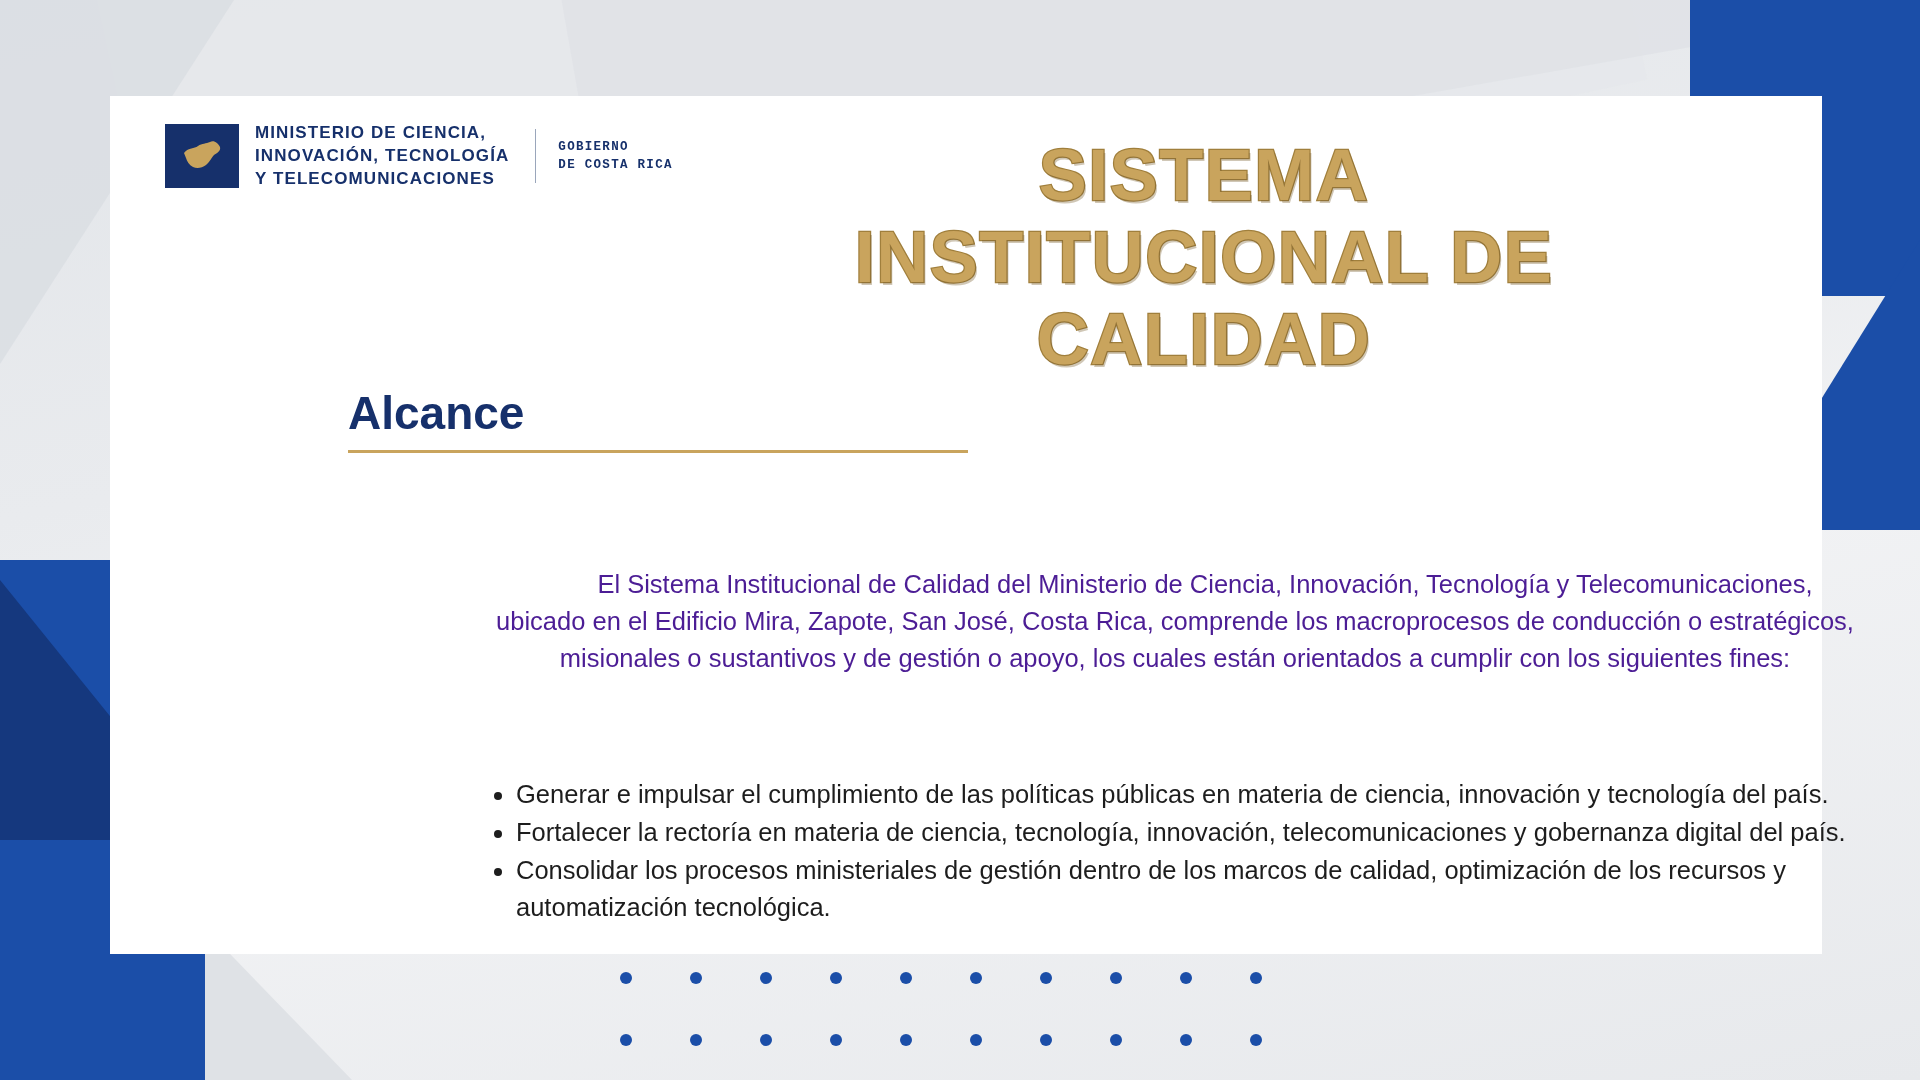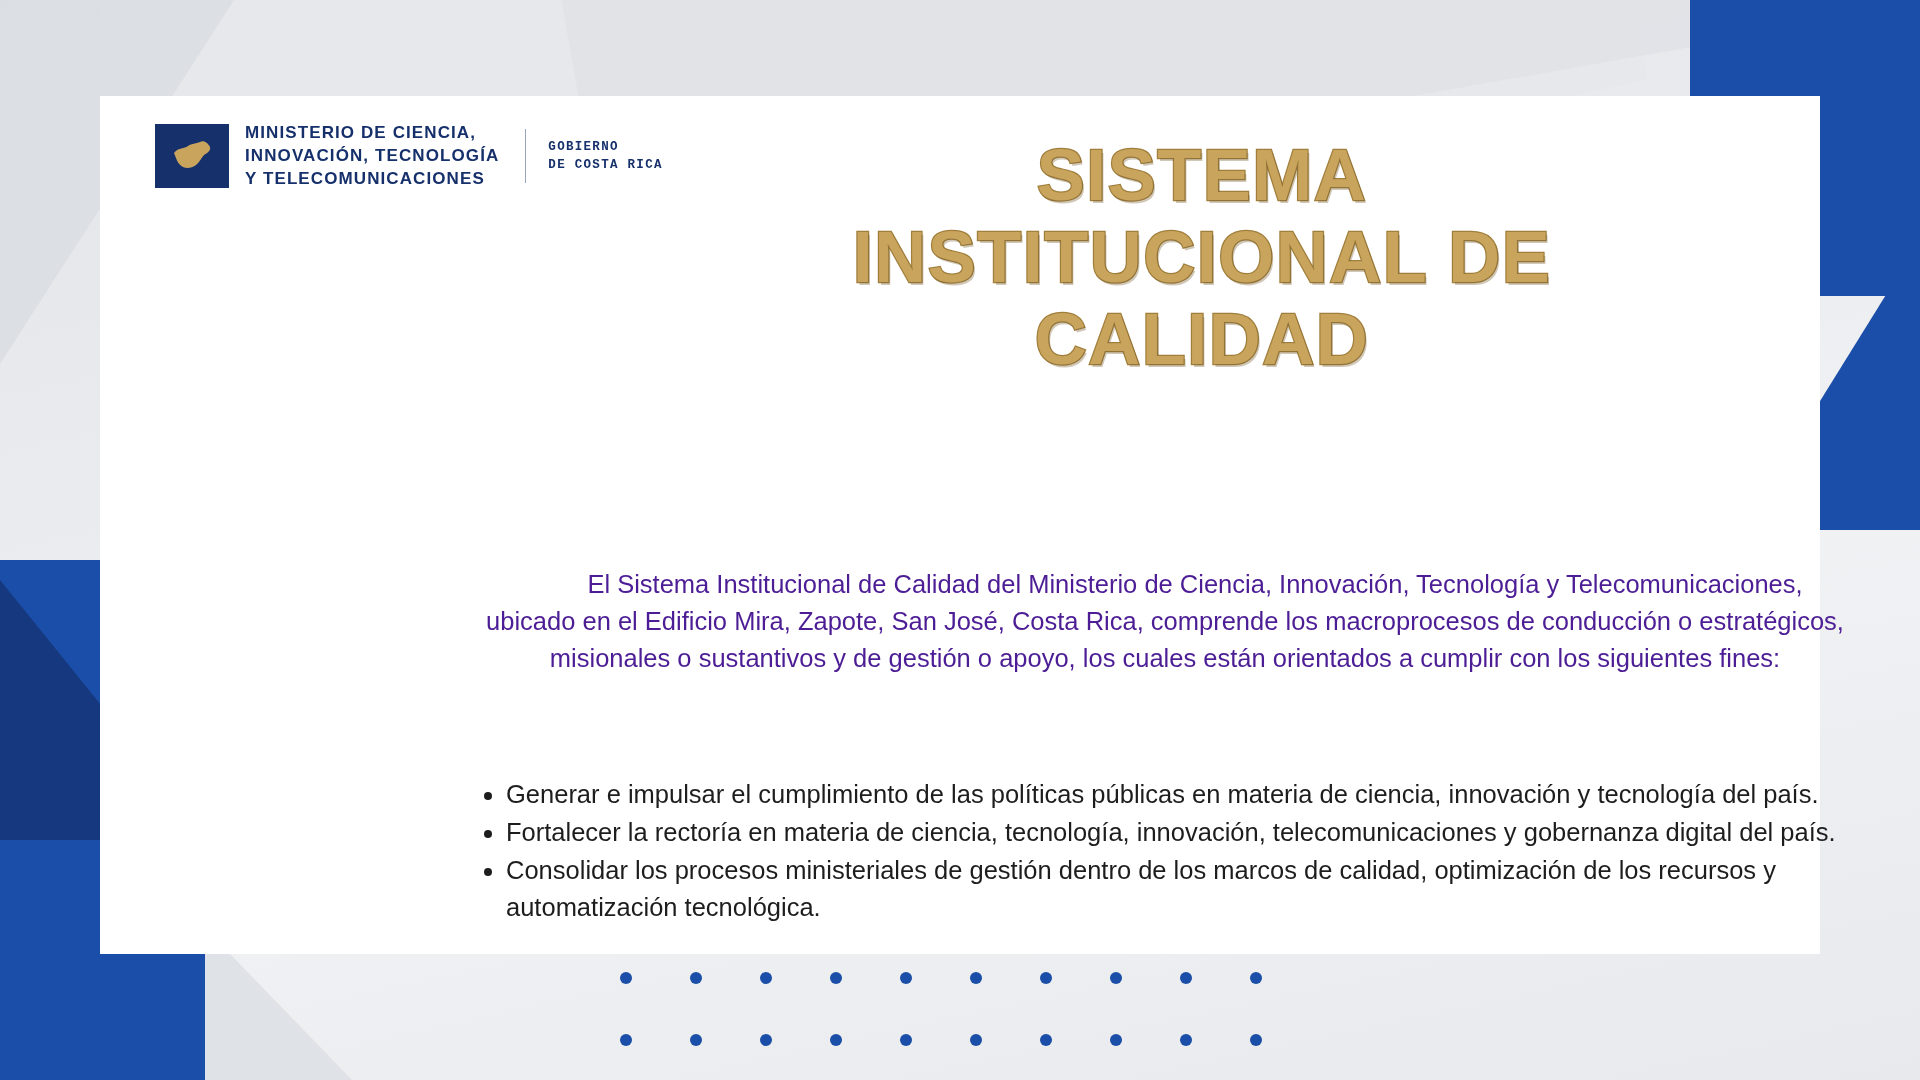--- a/index.html
+++ b/index.html
@@ -89,26 +89,25 @@
     top: 0; left: 0;
     width: 520px; height: 520px;
     background: #d9dde2;
     clip-path: polygon(0 0, 45% 0, 0 70%);
     opacity: .8;
   }
 
   
   .card {
     position: absolute;
-    left: 100px;
+    left: 110px;
     top: 96px;
     width: 1712px;
     height: 858px;
     background: #ffffff;
-    padding-left: 8px;
   }
 
   
   .logo-row {
     position: absolute;
     left: 55px;
     top: 26px;
     display: flex;
     align-items: center;
   }
@@ -257,20 +256,24 @@
       </div>
       <div class="logo-sep"></div>
       <div class="gov-text">
         <div>GOBIERNO</div>
         <div>DE COSTA RICA</div>
       </div>
     </div>
 
     <div class="gold-title">SISTEMA INSTITUCIONAL DE CALIDAD</div>
 
+    <div class="section-head">
+      <div class="title">Alcance</div>
+      <div class="rule"></div>
+    </div>
 
     <div class="intro">El Sistema Institucional de Calidad del Ministerio de Ciencia, Innovación, Tecnología y Telecomunicaciones, ubicado en el Edificio Mira, Zapote, San José, Costa Rica, comprende los macroprocesos de conducción o estratégicos, misionales o sustantivos y de gestión o apoyo, los cuales están orientados a cumplir con los siguientes fines:</div>
 
     <ul class="bullets">
       <li>Generar e impulsar el cumplimiento de las políticas públicas en materia de ciencia, innovación y tecnología del país.</li>
       <li>Fortalecer la rectoría en materia de ciencia, tecnología, innovación, telecomunicaciones y gobernanza digital del país.</li>
       <li>Consolidar los procesos ministeriales de gestión dentro de los marcos de calidad, optimización de los recursos y automatización tecnológica.</li>
     </ul>
   </div>
 

